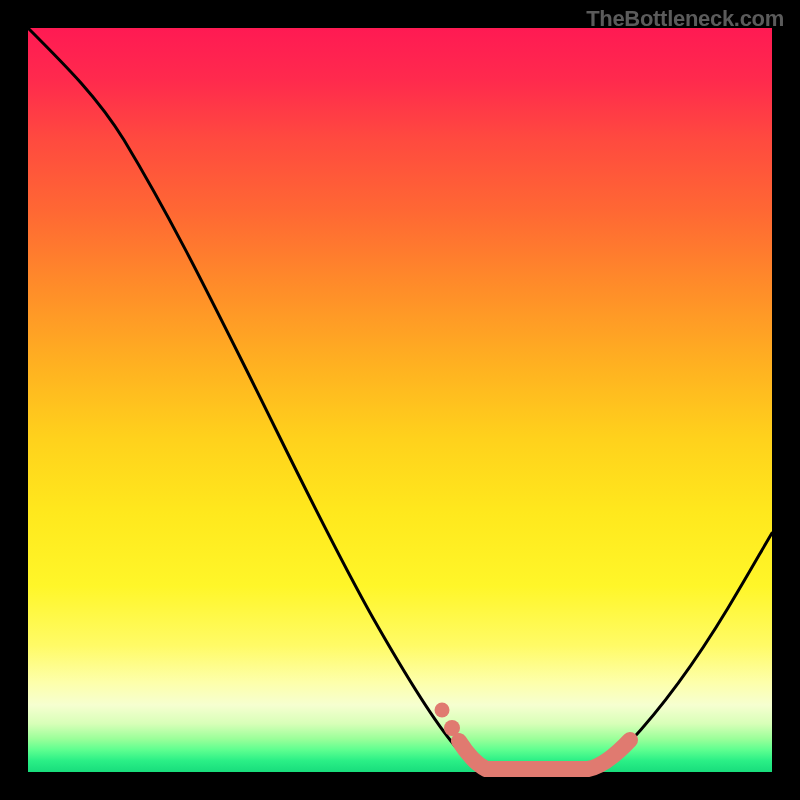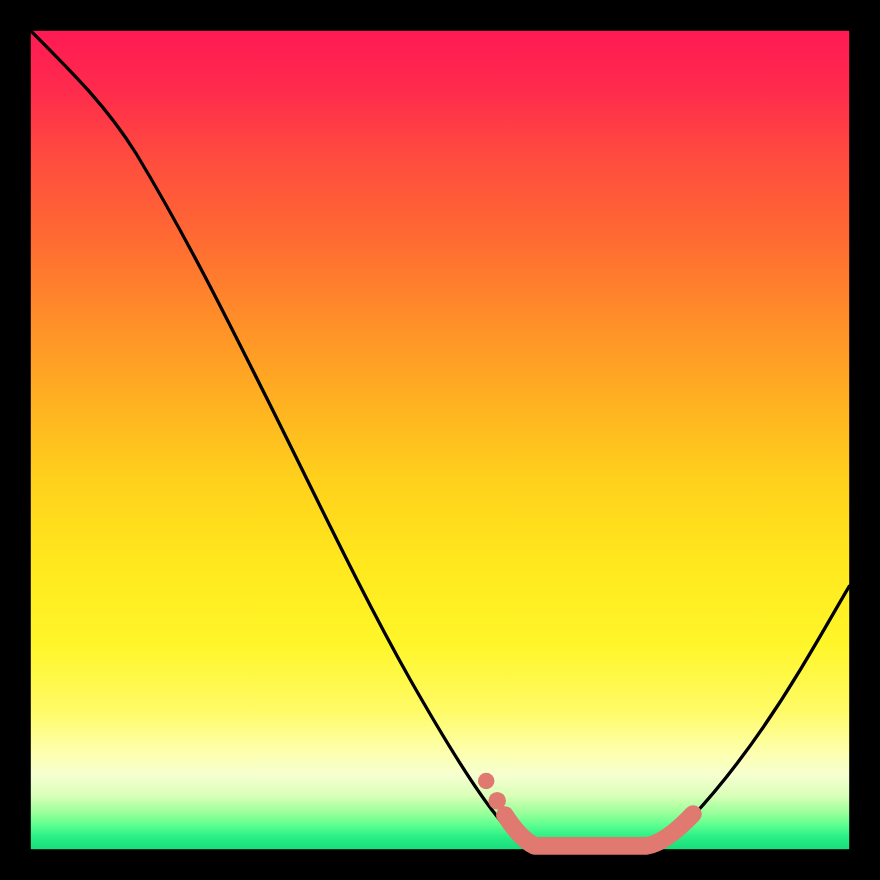--- a/index.html
+++ b/index.html
@@ -55,20 +55,21 @@
     inset: 0;
     width: 100%;
     height: 100%;
     overflow: visible;
   }
 </style>
 </head>
 <body>
 
 <div class="container">
+  <div class="watermark">TheBottleneck.com</div>
 
   <div class="plot-area">
     <div class="gradient"></div>
 
     <svg class="curves" viewBox="0 0 744 744" preserveAspectRatio="none">
 
       <path d="M 0 0
                C 40 40, 70 70, 96 112
                C 140 185, 175 255, 215 335
                C 260 425, 300 510, 345 590

